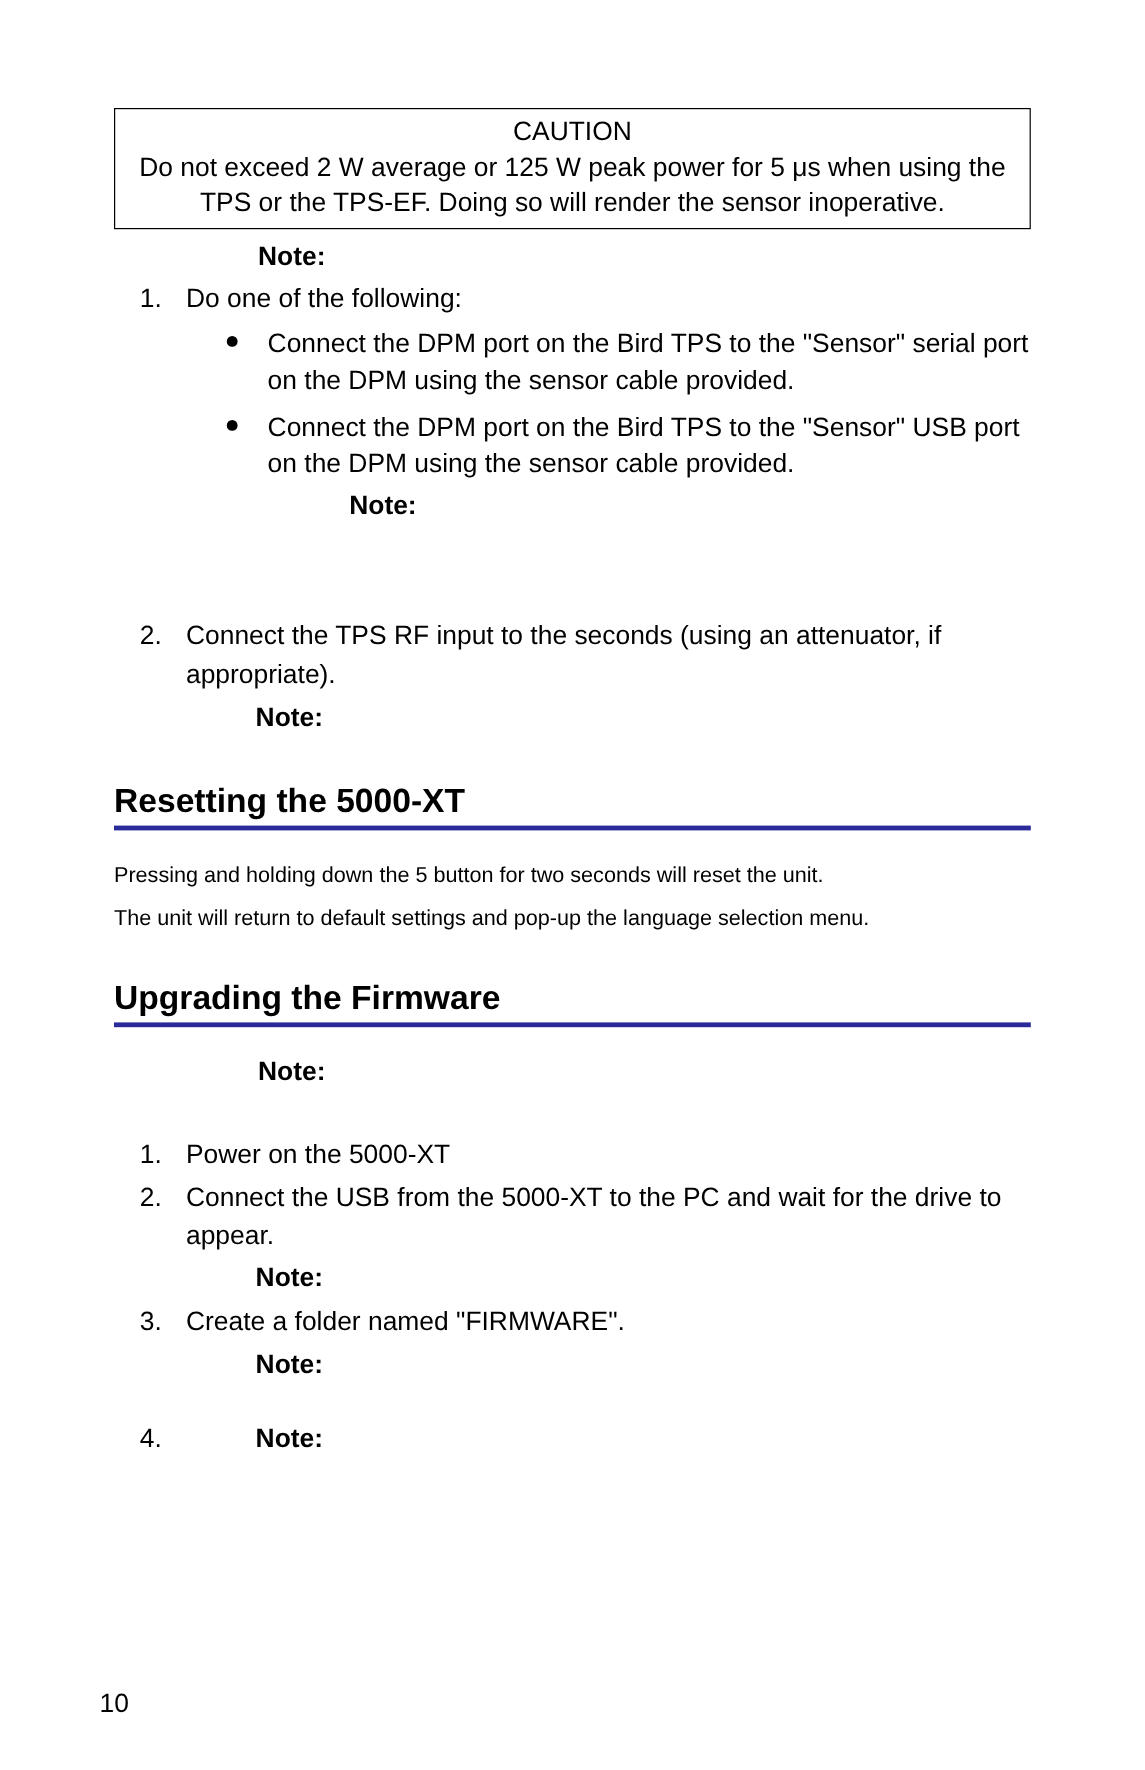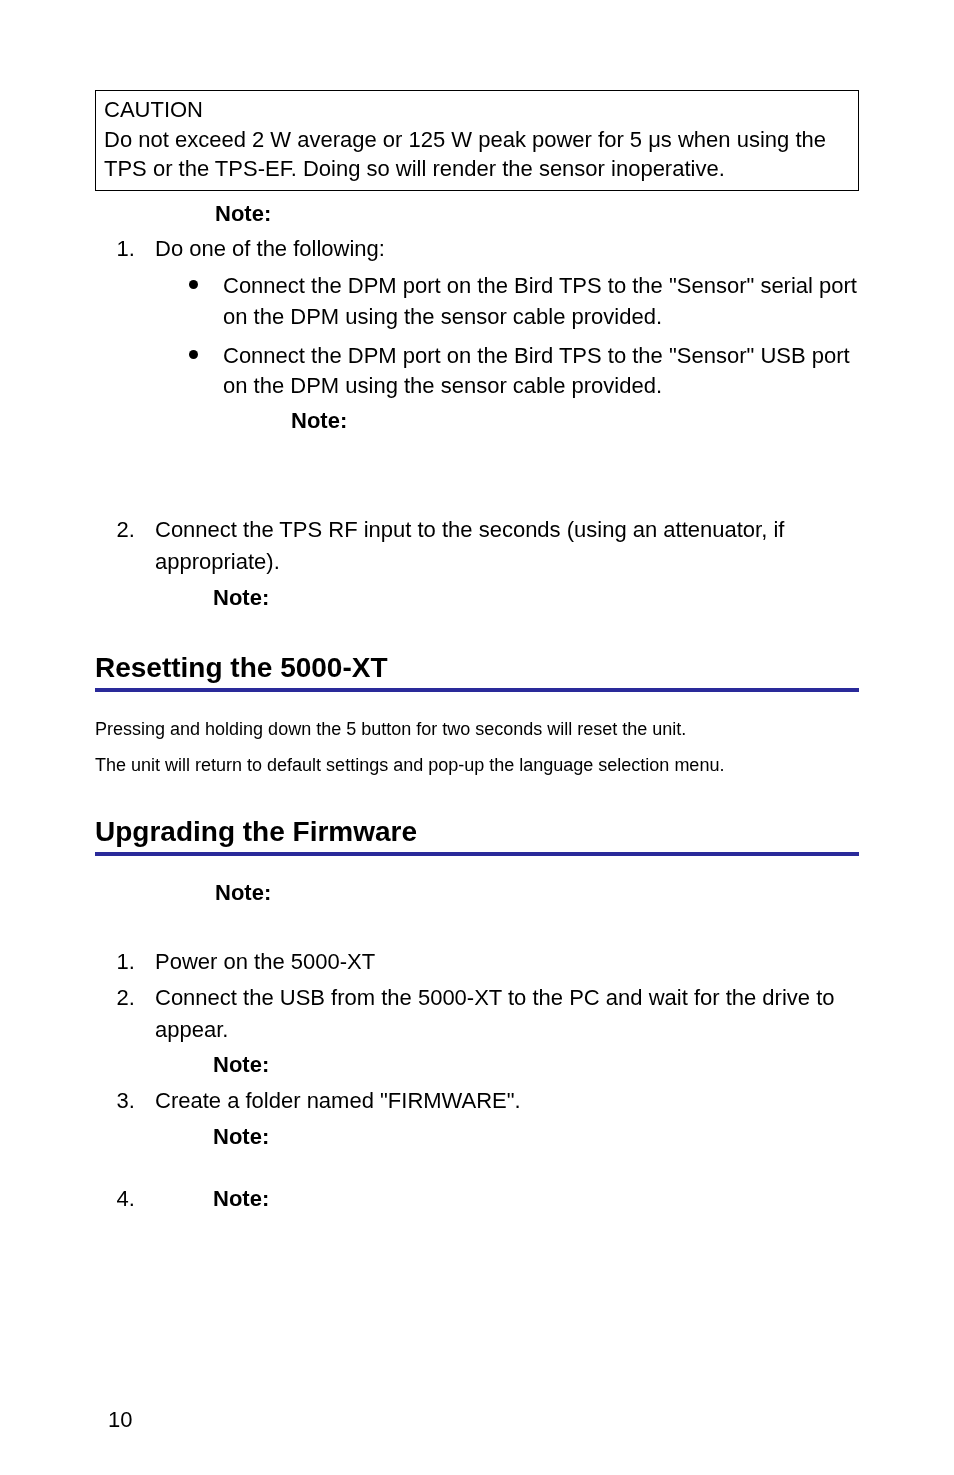--- a/index.html
+++ b/index.html
@@ -7,20 +7,21 @@
     width: 954px;
     height: 1475px;
     background: #fff;
     font-family: "Segoe UI", Tahoma, sans-serif;
     color: #000;
     padding: 90px 95px 40px 95px;
     position: relative;
   }
   .caution-box {
     border: 1.5px solid #000;
+    text-align: center;
     padding: 4px 8px 6px 8px;
     font-size: 22px;
     line-height: 1.35;
     margin-bottom: 10px;
   }
   .note-label {
     font-weight: bold;
     font-family: Arial, sans-serif;
     font-size: 22px;
     margin-left: 120px;
@@ -79,21 +80,21 @@
     margin-bottom: 24px;
   }
   p.body {
     font-size: 18px;
     line-height: 1.45;
     margin-bottom: 10px;
   }
   .page-num {
     position: absolute;
     bottom: 42px;
-    left: 108px;
+    left: 83px;
     font-size: 22px;
   }
 </style>
 </head>
 <body>
 
 <div class="caution-box">
   <div>CAUTION</div>
   <div>Do not exceed 2 W average or 125 W peak power for 5 μs when using the TPS or the TPS-EF. Doing so will render the sensor inoperative.</div>
 </div>

